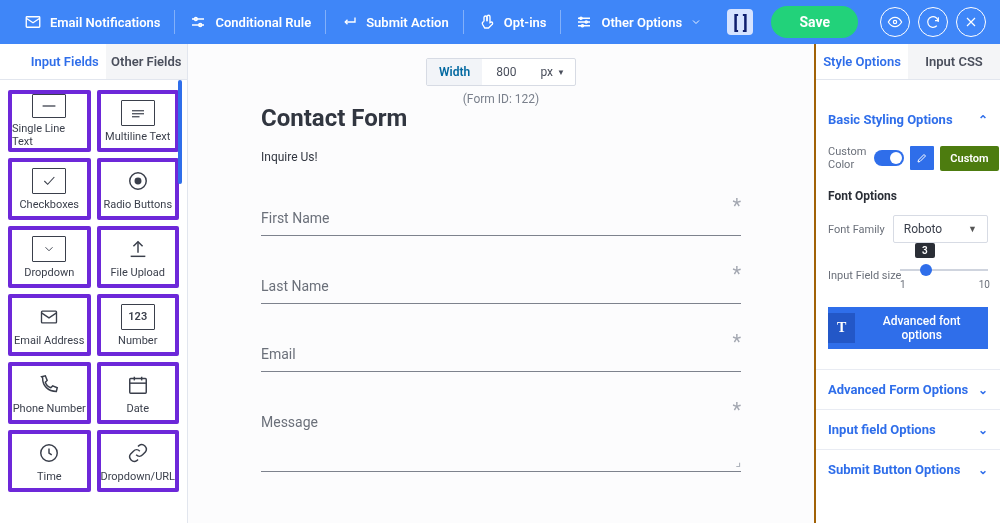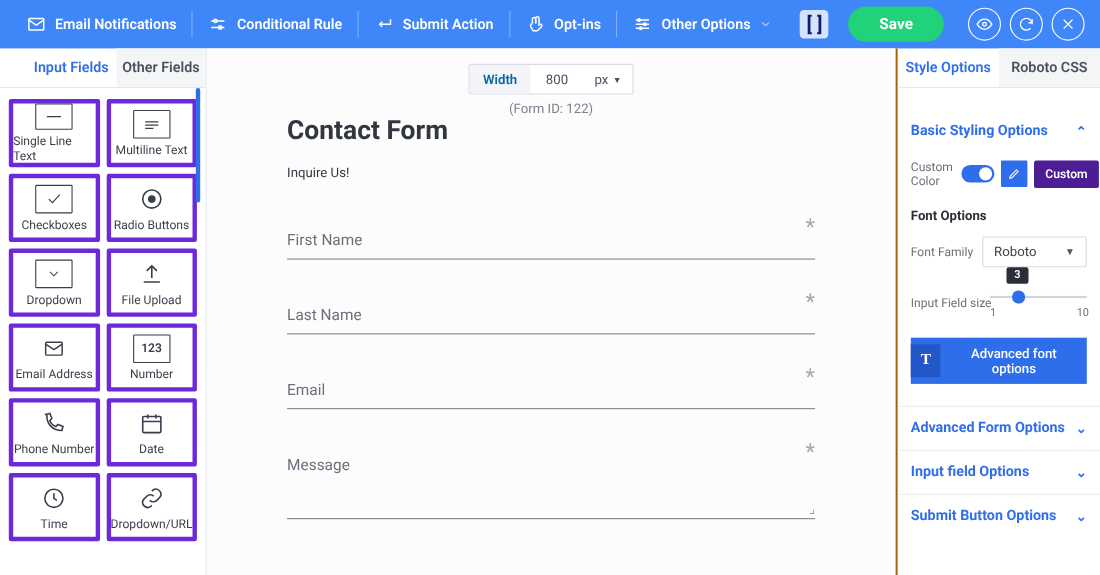--- a/index.html
+++ b/index.html
@@ -62,21 +62,21 @@
   .accordion-head{display:flex;justify-content:space-between;align-items:center;padding:12px 12px;border-top:1px solid #e9ecf3;font-size:13px;font-weight:700;color:#2f6eea;cursor:pointer;}
   .accordion-head.first{border-top:none;}
   .accordion-head .chev{font-size:12px;color:#2f6eea;}
   .accordion-body{padding:0 12px 14px 12px;}
   .row{display:flex;align-items:center;justify-content:flex-start;gap:8px;margin:6px 0;}
   .row .lbl{font-size:11px;color:#6b707a;}
   .toggle{width:30px;height:16px;background:#2f6eea;border-radius:8px;position:relative;}
   .toggle::after{content:'';width:12px;height:12px;background:#fff;border-radius:50%;position:absolute;right:2px;top:2px;}
   .editclr{width:24px;height:24px;background:#2f6eea;display:flex;align-items:center;justify-content:center;border-radius:1px;}
   .editclr svg{width:12px;height:12px;stroke:#fff;fill:none;stroke-width:2;}
-  .custombtn{background:#4c1d95;color:#fff;font-size:11px;font-weight:600;border:none;padding:6px 10px;border-radius:2px;cursor:pointer;}
+  .custombtn{background:#4d7c0f;color:#fff;font-size:11px;font-weight:600;border:none;padding:6px 10px;border-radius:2px;cursor:pointer;}
   .sect-head{font-size:12px;font-weight:700;color:#2a2e36;margin:18px 0 12px 0;}
   .select{border:1px solid #d7dbe4;border-radius:2px;display:flex;justify-content:space-between;align-items:center;padding:6px 10px;font-size:12px;color:#3a3f4b;flex:1;cursor:pointer;}
   .select .dd{font-size:9px;color:#555;}
   .slider-wrap{position:relative;margin-top:26px;}
   .slider-track{height:2px;background:#cfd4de;position:relative;margin-left:72px;}
   .slider-thumb{width:12px;height:12px;background:#2f6eea;border-radius:50%;position:absolute;top:-5px;left:20px;}
   .slider-tip{position:absolute;top:-26px;left:15px;background:#2a2e36;color:#fff;font-size:10px;padding:2px 7px;border-radius:2px;font-weight:600;}
   .slider-min{position:absolute;left:72px;top:10px;font-size:10px;color:#6b707a;}
   .slider-max{position:absolute;right:-2px;top:10px;font-size:10px;color:#6b707a;}
   .slider-label{position:absolute;left:0;top:-25px;font-size:11px;color:#6b707a;}
@@ -299,21 +299,21 @@
       <div class="ffield"><span class="ph">Last Name</span><span class="star">*</span></div>
       <div class="ffield"><span class="ph">Email</span><span class="star">*</span></div>
       <div class="ffield textarea"><span class="ph">Message</span><span class="star">*</span><span class="resize">⌟</span></div>
 
     </div>
   </div>
 
   <div class="right">
     <div class="right-tabs">
       <div class="right-tab active">Style Options</div>
-      <div class="right-tab inactive">Roboto CSS</div>
+      <div class="right-tab inactive">Input CSS</div>
     </div>
     <div class="rpanel">
       <div class="accordion-head first">
         <span>Basic Styling Options</span>
         <span class="chev">⌃</span>
       </div>
       <div class="accordion-body">
         <div class="row">
           <span class="lbl">Custom Color</span>
           <div style="display:flex;align-items:center;gap:6px;">

